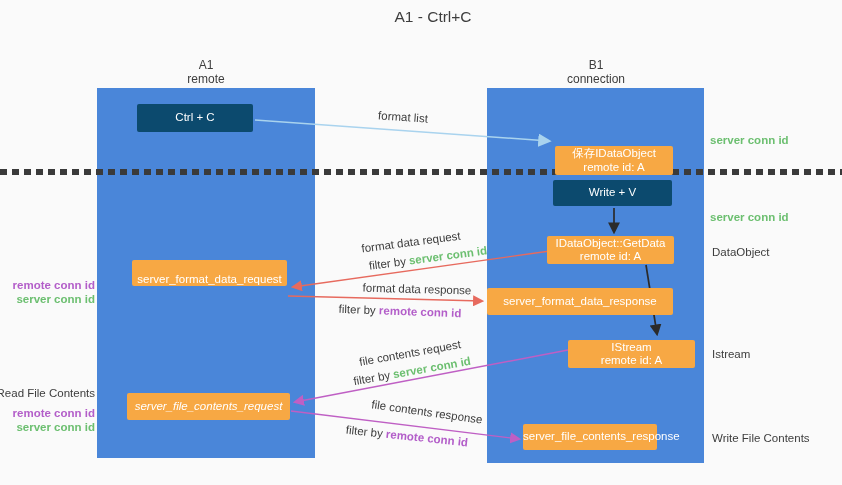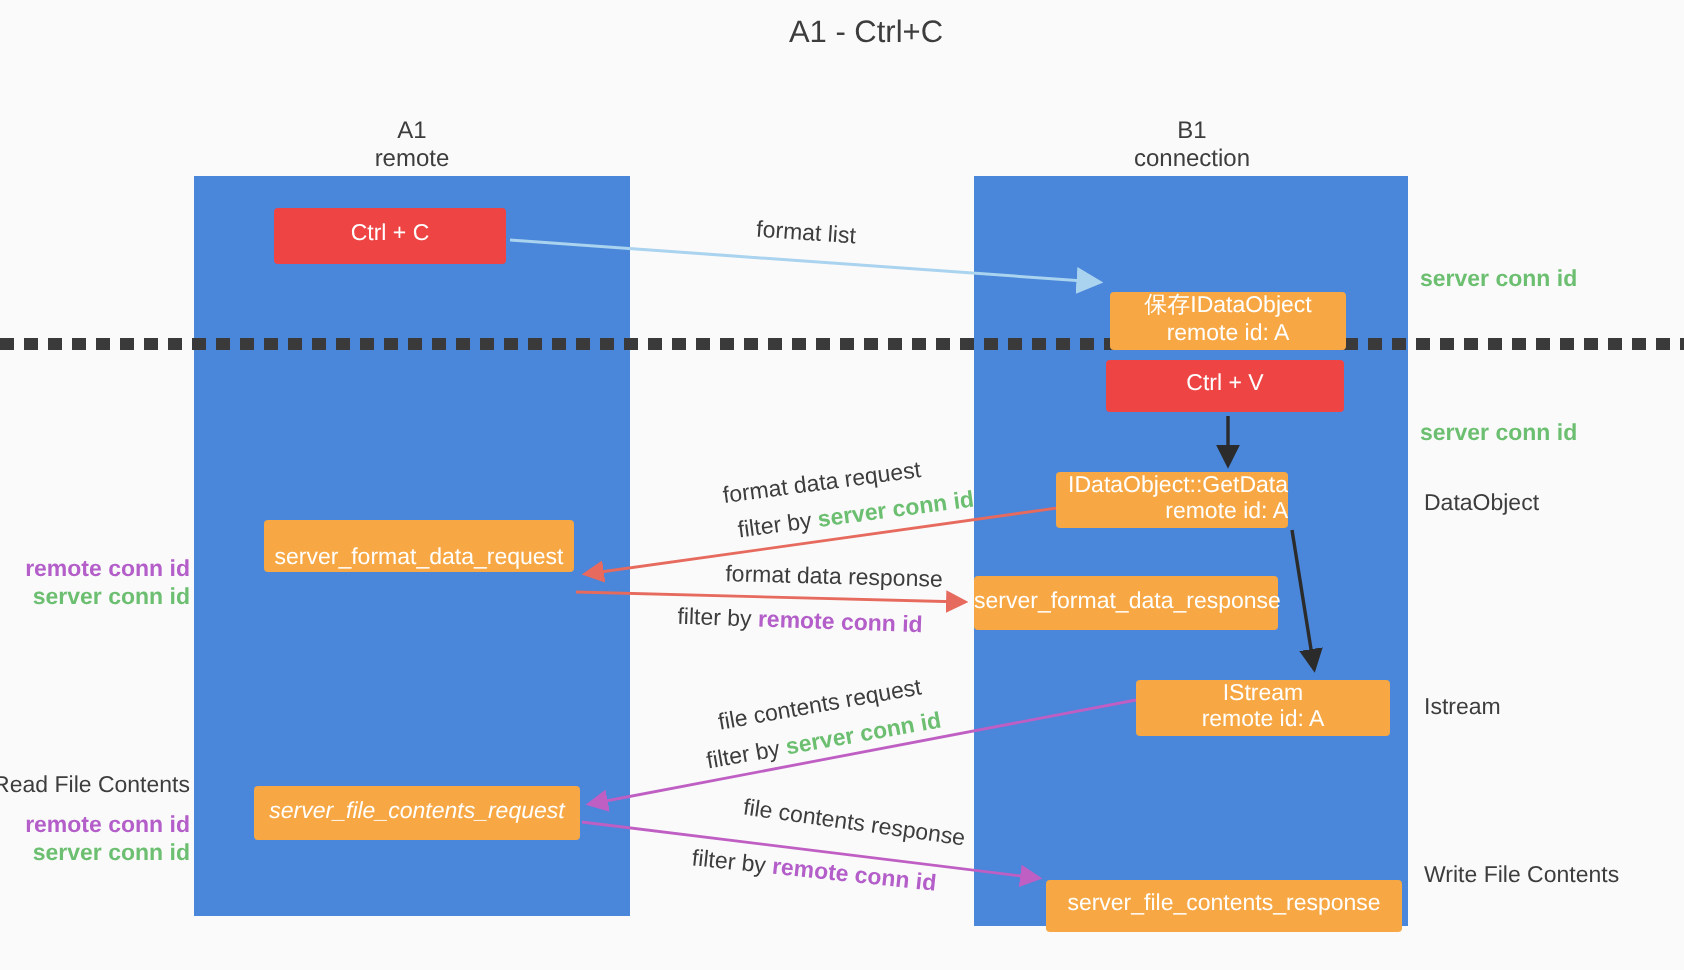--- a/index.html
+++ b/index.html
@@ -12,21 +12,21 @@
   .col-header{position:absolute;text-align:center;font-size:12px;line-height:14px;color:#3d3d3d;z-index:5;}
 
   .lifeline{position:absolute;background:#4a86d9;z-index:1;}
 
   .dotline{position:absolute;left:0;top:169px;width:842px;height:6px;z-index:2;
            background:repeating-linear-gradient(90deg,#3a3a3a 0 7px,transparent 7px 12px);}
 
   .node{position:absolute;z-index:3;color:#fff;text-align:center;
         display:flex;flex-direction:column;justify-content:center;
         font-size:11.5px;line-height:13.5px;white-space:nowrap;border-radius:2px;}
-  .green{background:#ef4444;}
+  .green{background:#0c4a6e;}
   .orange{background:#f7a844;}
 
   svg.arrows{position:absolute;left:0;top:0;z-index:2;pointer-events:none;}
 
   .lbl{position:absolute;z-index:4;font-size:11.5px;color:#3d3d3d;white-space:nowrap;}
   .rot{transform-origin:center;}
   .ctr{transform:translate(-50%,-50%);}
   .green-t{color:#6cbf70;font-weight:bold;}
   .purple-t{color:#b35ec9;font-weight:bold;}
   .side-right{text-align:right;line-height:14px;}
@@ -81,46 +81,46 @@
   <div class="node green" style="left:137px;top:104px;width:116px;height:28px;">
     <div>Ctrl + C</div>
   </div>
 
   <div class="node orange" style="left:555px;top:128px;width:118px;height:29px;margin-top:18px;">
     <div>保存IDataObject</div>
     <div>remote id: A</div>
   </div>
 
   <div class="node green" style="left:553px;top:180px;width:119px;height:26px;">
-    <div>Ctrl + V</div>
+    <div>Write + V</div>
   </div>
 
-  <div class="node orange" style="left:528px;top:236px;width:116px;height:28px;text-align:right;">
+  <div class="node orange" style="left:547px;top:236px;width:127px;height:28px;">
     <div>IDataObject::GetData</div>
     <div>remote id: A</div>
   </div>
 
   <div class="node orange" style="left:132px;top:260px;width:155px;height:26px;justify-content:flex-end;">
     <div>server_format_data_request</div>
   </div>
 
-  <div class="node orange" style="left:487px;top:288px;width:152px;height:27px;">
+  <div class="node orange" style="left:487px;top:288px;width:186px;height:27px;">
     <div>server_format_data_response</div>
   </div>
 
   <div class="node orange" style="left:568px;top:340px;width:127px;height:28px;">
     <div>IStream</div>
     <div>remote id: A</div>
   </div>
 
   <div class="node orange" style="left:127px;top:393px;width:163px;height:27px;font-style:italic;">
     <div>server_file_contents_request</div>
   </div>
 
-  <div class="node orange" style="left:523px;top:424px;width:178px;height:26px;margin-top:16px;">
+  <div class="node orange" style="left:523px;top:424px;width:134px;height:26px;">
     <div>server_file_contents_response</div>
   </div>
 
   <div class="lbl ctr rot" style="left:403px;top:117px;transform:translate(-50%,-50%) rotate(4deg);">format list</div>
 
   <div class="lbl ctr rot" style="left:411px;top:242px;transform:translate(-50%,-50%) rotate(-7.5deg);">format data request</div>
   <div class="lbl ctr rot" style="left:428px;top:258px;transform:translate(-50%,-50%) rotate(-7.5deg);">
     <span>filter by</span>
     <span class="green-t">server conn id</span>
   </div>

